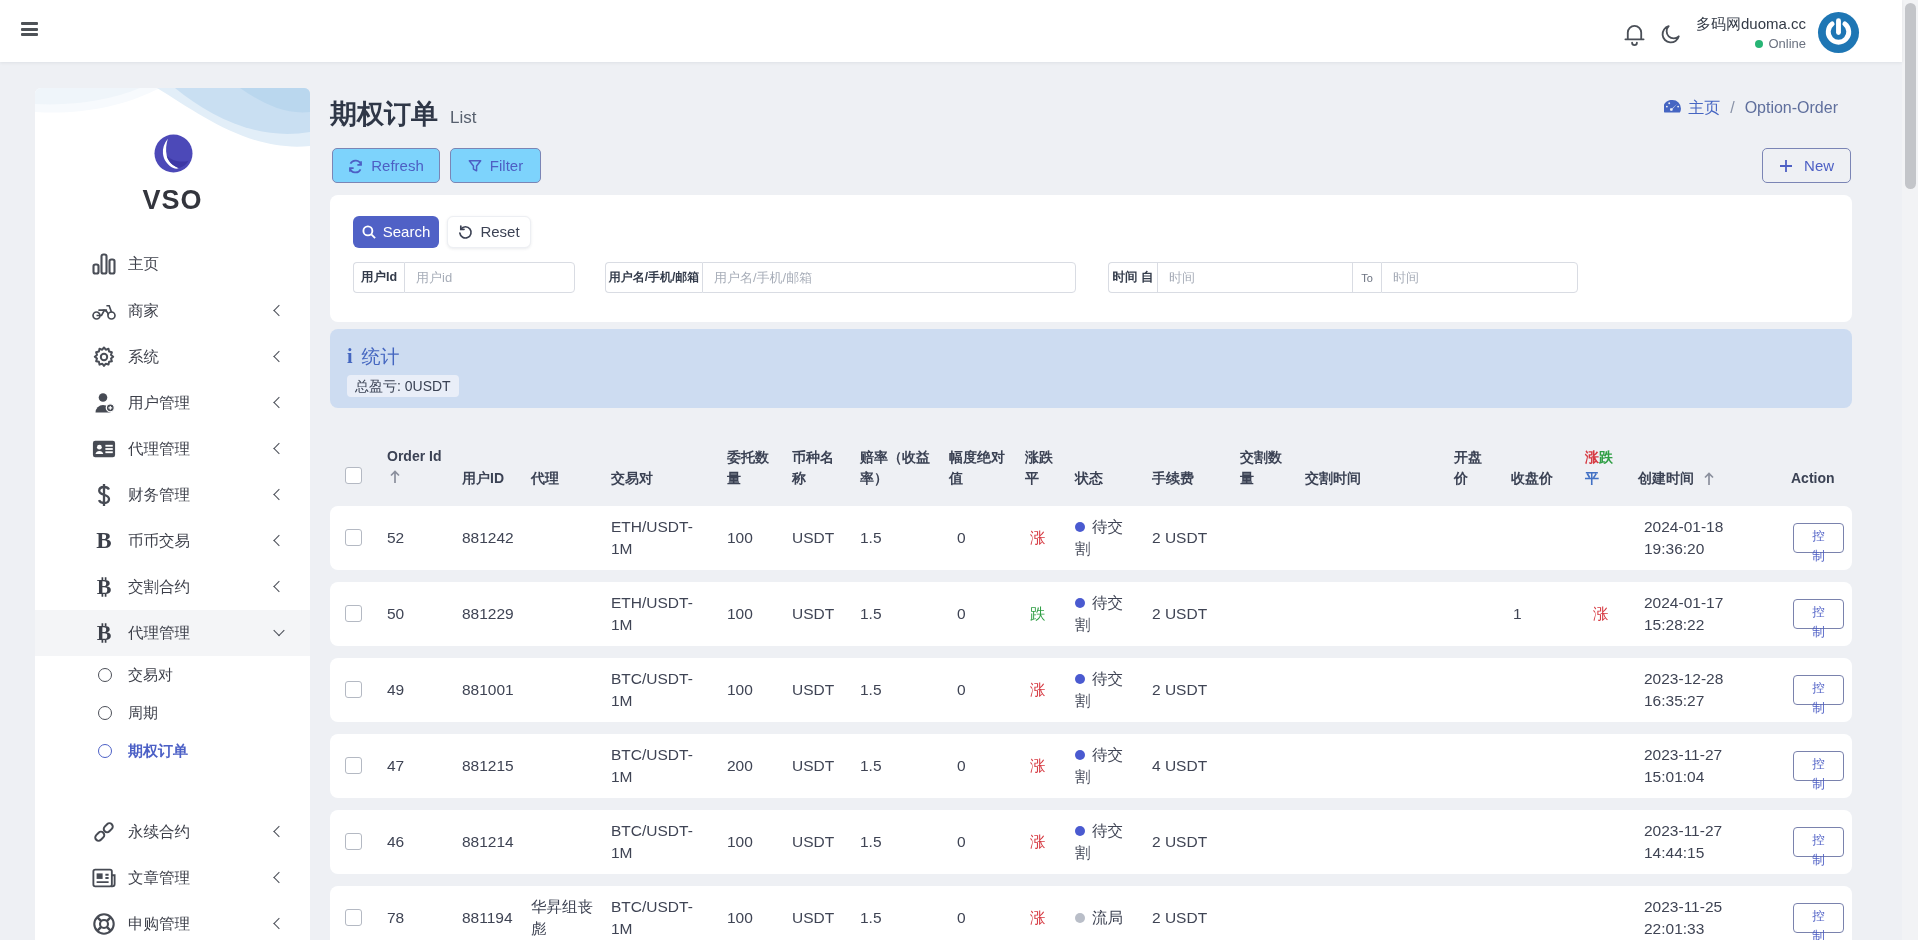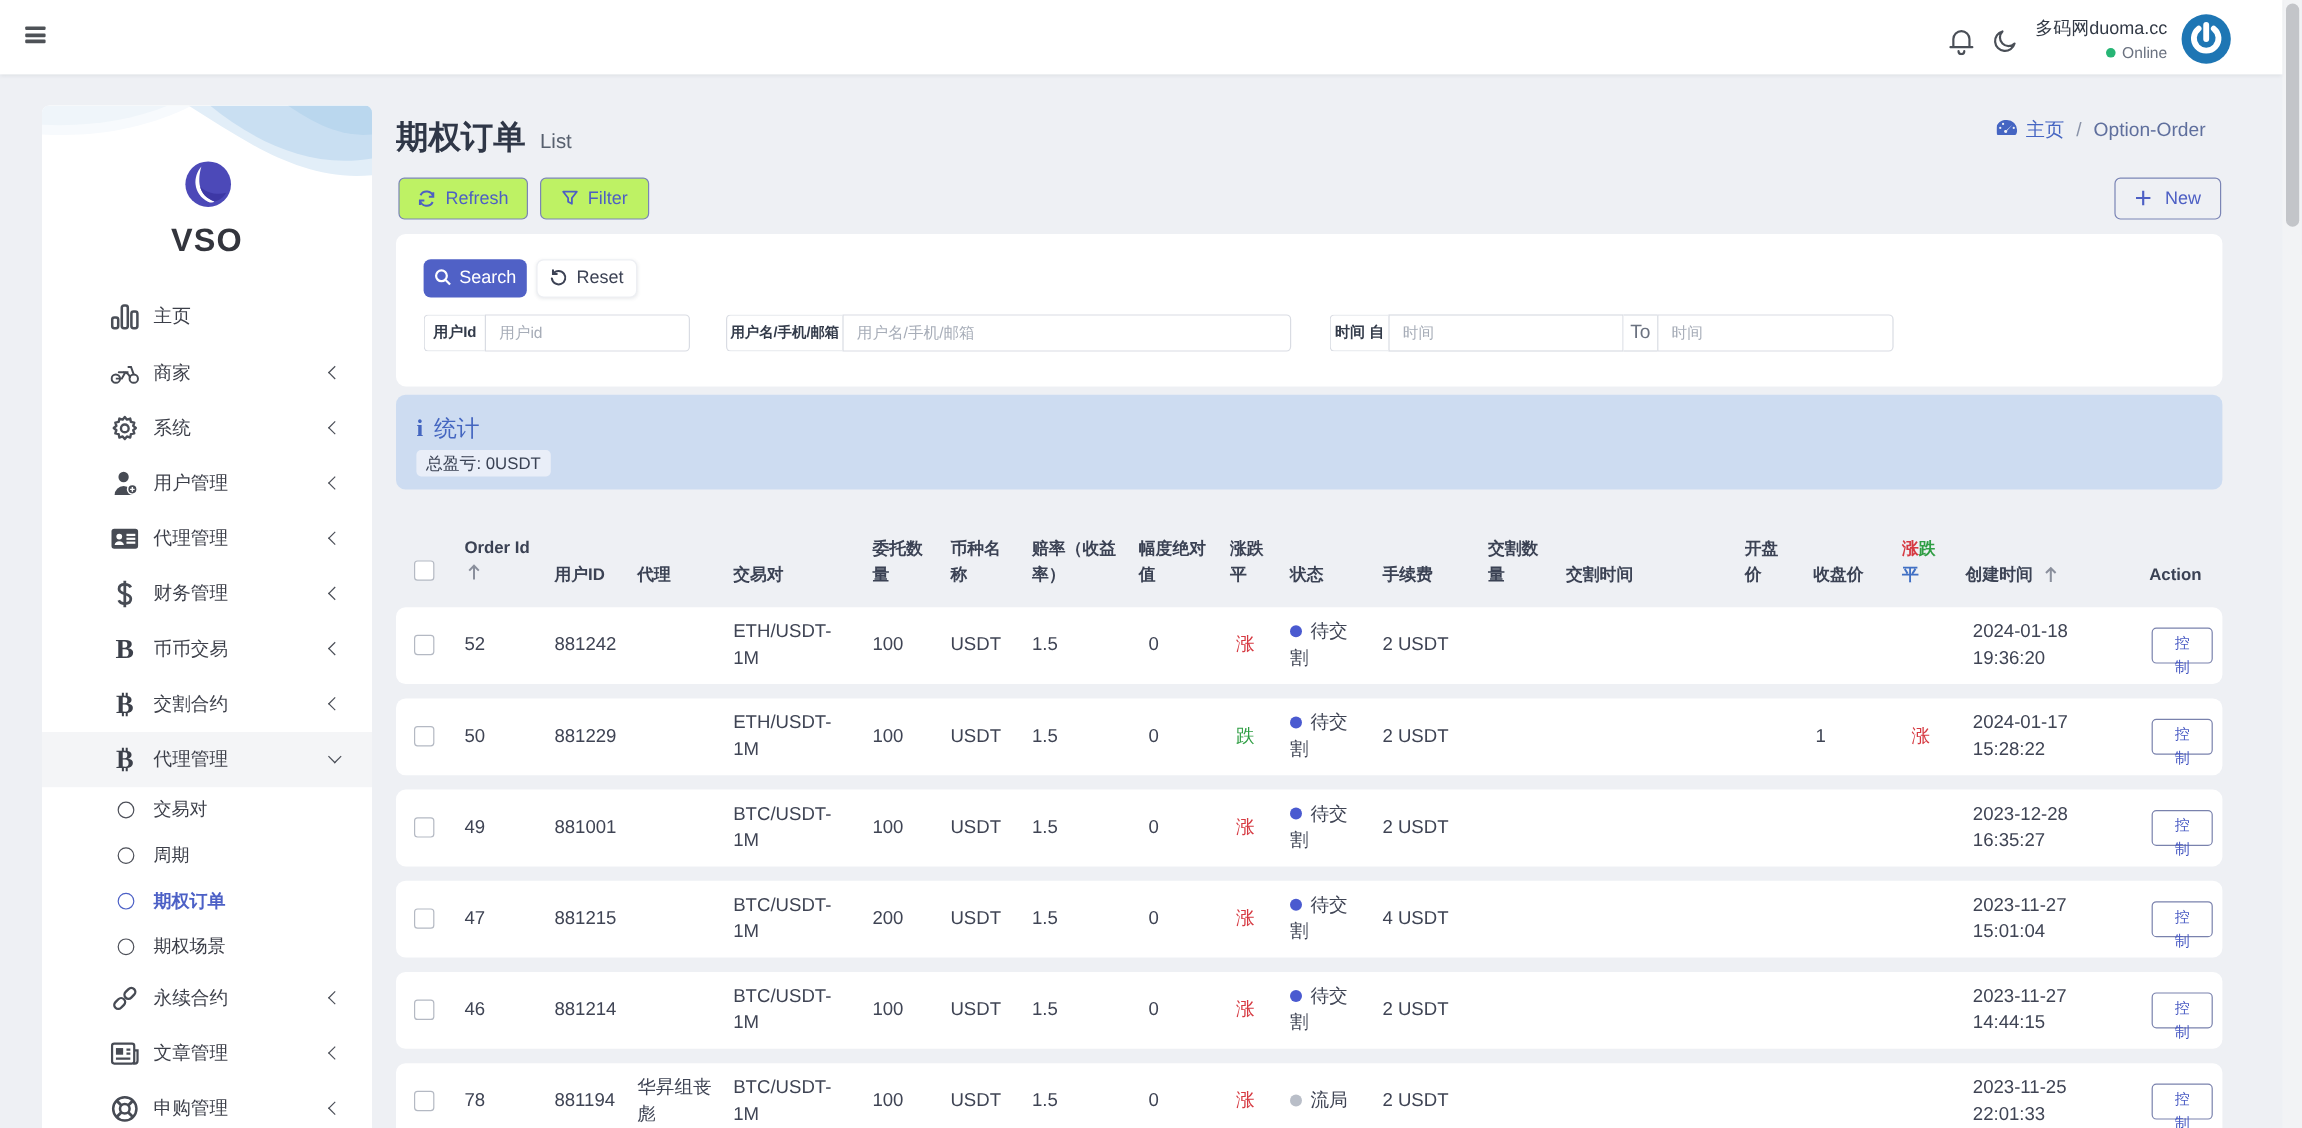--- a/index.html
+++ b/index.html
@@ -32,28 +32,28 @@
 .smi .tx{position:absolute;left:93px;top:50%;transform:translateY(-50%);font-size:15px;color:#3c3f49;}
 .smi.act .cir{border-color:#4c60c6;}
 .smi.act .tx{color:#4c60c6;font-weight:700;}
 
 #content{position:absolute;left:330px;top:88px;width:1522px;}
 h1{font-size:27px;font-weight:700;color:#2f3747;position:absolute;left:0;top:8px;white-space:nowrap;}
 h1 small{font-size:17px;font-weight:400;color:#57606e;margin-left:12px;}
 #crumb{position:absolute;right:14px;top:10px;font-size:16px;color:#4565c2;white-space:nowrap;}
 #crumb .sep{color:#8a93a8;margin:0 10px;}
 #crumb .cur{color:#5f6f9d;}
-.obtn{position:absolute;height:35px;border:1px solid #7b85b5;border-radius:5px;color:#4d5fc4;font-size:15px;background:#bef264;text-align:center;line-height:33px;}
+.obtn{position:absolute;height:35px;border:1px solid #7b85b5;border-radius:5px;color:#4d5fc4;font-size:15px;background:#7dd3fc;text-align:center;line-height:33px;}
 
 #spanel{position:absolute;left:0;top:107px;width:1522px;height:127px;background:#fff;border-radius:8px;}
 #sbtn{position:absolute;left:23px;top:21px;width:86px;height:32px;background:#5061c6;border-radius:6px;color:#fff;font-size:15px;text-align:center;line-height:32px;}
 #rbtn{position:absolute;left:117px;top:21px;width:84px;height:32px;background:#fff;border:1px solid #edeff3;box-shadow:0 1px 3px rgba(50,60,80,.10);border-radius:6px;color:#3c4254;font-size:15px;text-align:center;line-height:30px;}
 .ig{position:absolute;top:67px;height:31px;display:flex;}
 .ig .lb{white-space:nowrap;height:31px;border:1px solid #d9dce3;border-right:none;border-radius:4px 0 0 4px;background:#fff;font-size:12.5px;font-weight:700;color:#333b4a;display:flex;align-items:center;justify-content:center;}
-.ig .lb2{white-space:nowrap;height:31px;border:1px solid #d9dce3;border-left:none;border-right:none;background:#fff;font-size:16px;font-weight:700;color:#333b4a;display:flex;align-items:center;justify-content:center;}
+.ig .lb2{white-space:nowrap;height:31px;border:1px solid #d9dce3;border-left:none;border-right:none;background:#fff;font-size:11px;font-weight:700;color:#333b4a;display:flex;align-items:center;justify-content:center;}
 .ig .in{white-space:nowrap;height:31px;border:1px solid #d9dce3;border-radius:0 4px 4px 0;background:#fff;font-size:13px;color:#a7adb8;display:flex;align-items:center;padding-left:11px;}
 .ig .inm{border-radius:0;}
 
 #stats{position:absolute;left:0;top:241px;width:1522px;height:79px;background:#cddcf1;border-radius:8px;}
 #stats .t{position:absolute;left:17px;top:15px;font-size:19px;color:#4466c0;}
 #stats .t b{font-weight:700;font-family:"Liberation Serif",serif;margin-right:9px;font-size:20px;}
 #stats .tag{position:absolute;left:17px;top:46px;height:22px;background:#e9eef8;border-radius:4px;font-size:14px;font-weight:400;color:#3a4254;line-height:22px;padding:0 8px;}
 
 #thead{position:absolute;left:0;top:352px;width:1522px;height:66px;font-size:14px;font-weight:700;color:#3b4254;}
 .hc{position:absolute;line-height:21px;white-space:pre-line;}
@@ -213,24 +213,20 @@
       <div class="cir"></div>
       <div class="tx">交易对</div>
     </div>
   <div class="smi" style="top:605.5px;">
       <div class="cir"></div>
       <div class="tx">周期</div>
     </div>
   <div class="smi act" style="top:643.5px;">
       <div class="cir"></div>
       <div class="tx">期权订单</div>
-    </div>
-  <div class="smi" style="top:681.5px;">
-      <div class="cir"></div>
-      <div class="tx">期权场景</div>
     </div>
   <div class="mi" style="top:720.5px;">
       <svg class="ic" viewBox="0 0 24 24" fill="none" stroke="#474b54" stroke-width="2">
         <g transform="rotate(-45 12 12)">
           <rect x="1" y="8.7" width="10" height="6.6" rx="3.3"></rect>
           <rect x="13" y="8.7" width="10" height="6.6" rx="3.3"></rect>
         </g>
       </svg>
       <div class="tx">永续合约</div>
       <div class="ch">

